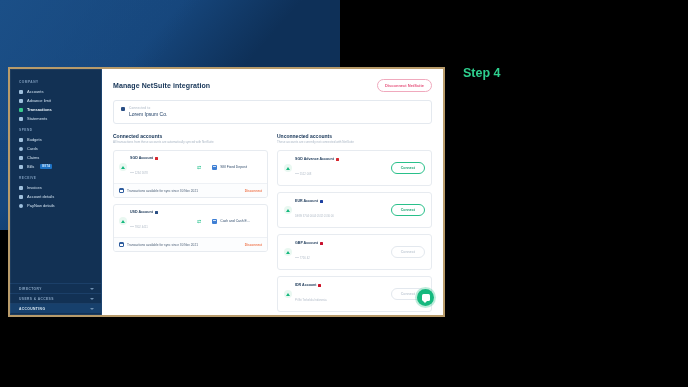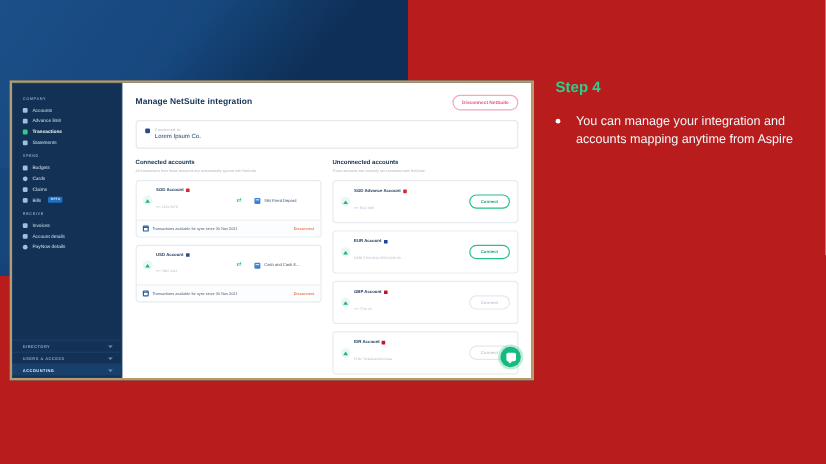--- a/index.html
+++ b/index.html
@@ -4,21 +4,21 @@
 <style>
   * { box-sizing: border-box; margin: 0; padding: 0; }
   html, body {
     width: 688px; height: 387px;
     overflow: hidden;
     font-family: "Liberation Sans", sans-serif;
   }
   #slide {
     position: relative;
     width: 688px; height: 387px;
-    background: #b91c1c;
+    background: #000000;
     overflow: hidden;
   }
   
   #slide .bg-wedge {
     position: absolute; top: 0; left: 0;
     width: 340px; height: 230px;
     background: linear-gradient(131deg, #17477d 0%, #16467c 34%, #0e3058 56%, #0e3058 100%);
     pointer-events: none;
   }
   #slide .bg-wedge2 {
@@ -623,18 +623,14 @@
       </div>
 
       <div class="chat-fab">
         <span class="bub"></span>
       </div>
     </div>
   </div>
 
   <div class="caption">
     <div class="step-title">Step 4</div>
-    <div class="bullet-row">
-      <span class="bullet-dot"></span>
-      <span class="bullet-text">You can manage your integration and accounts mapping anytime from Aspire</span>
-    </div>
   </div>
 </div>
 
 </body></html>

